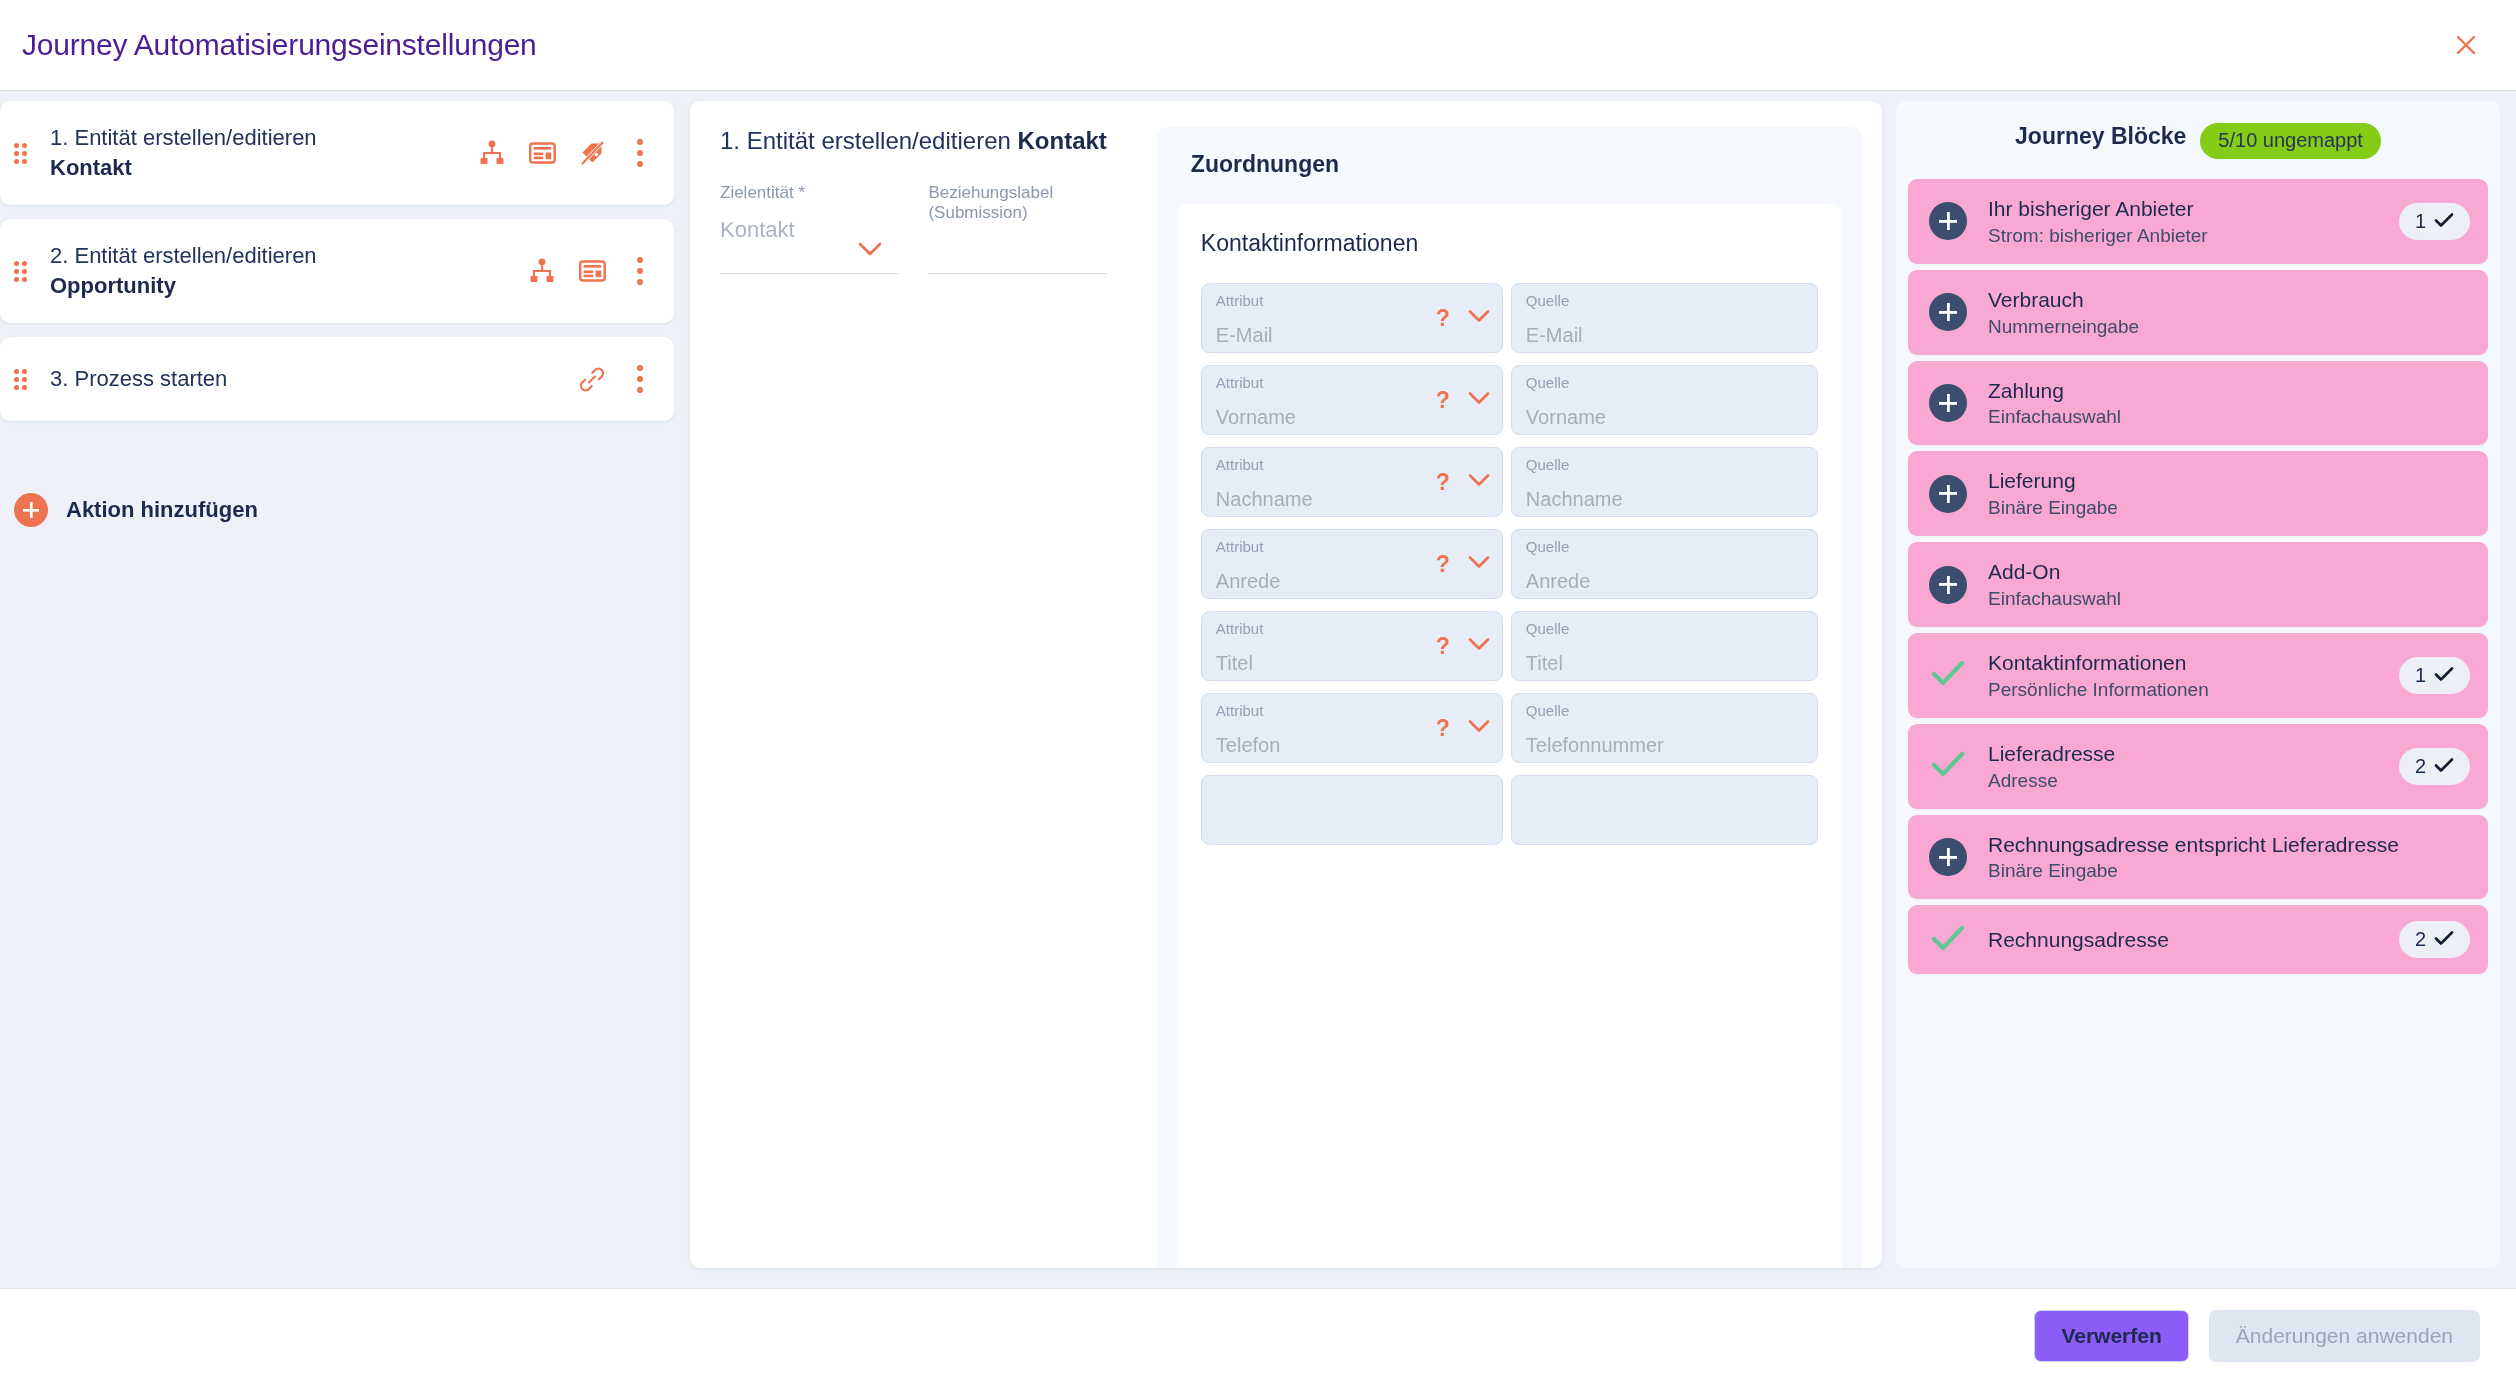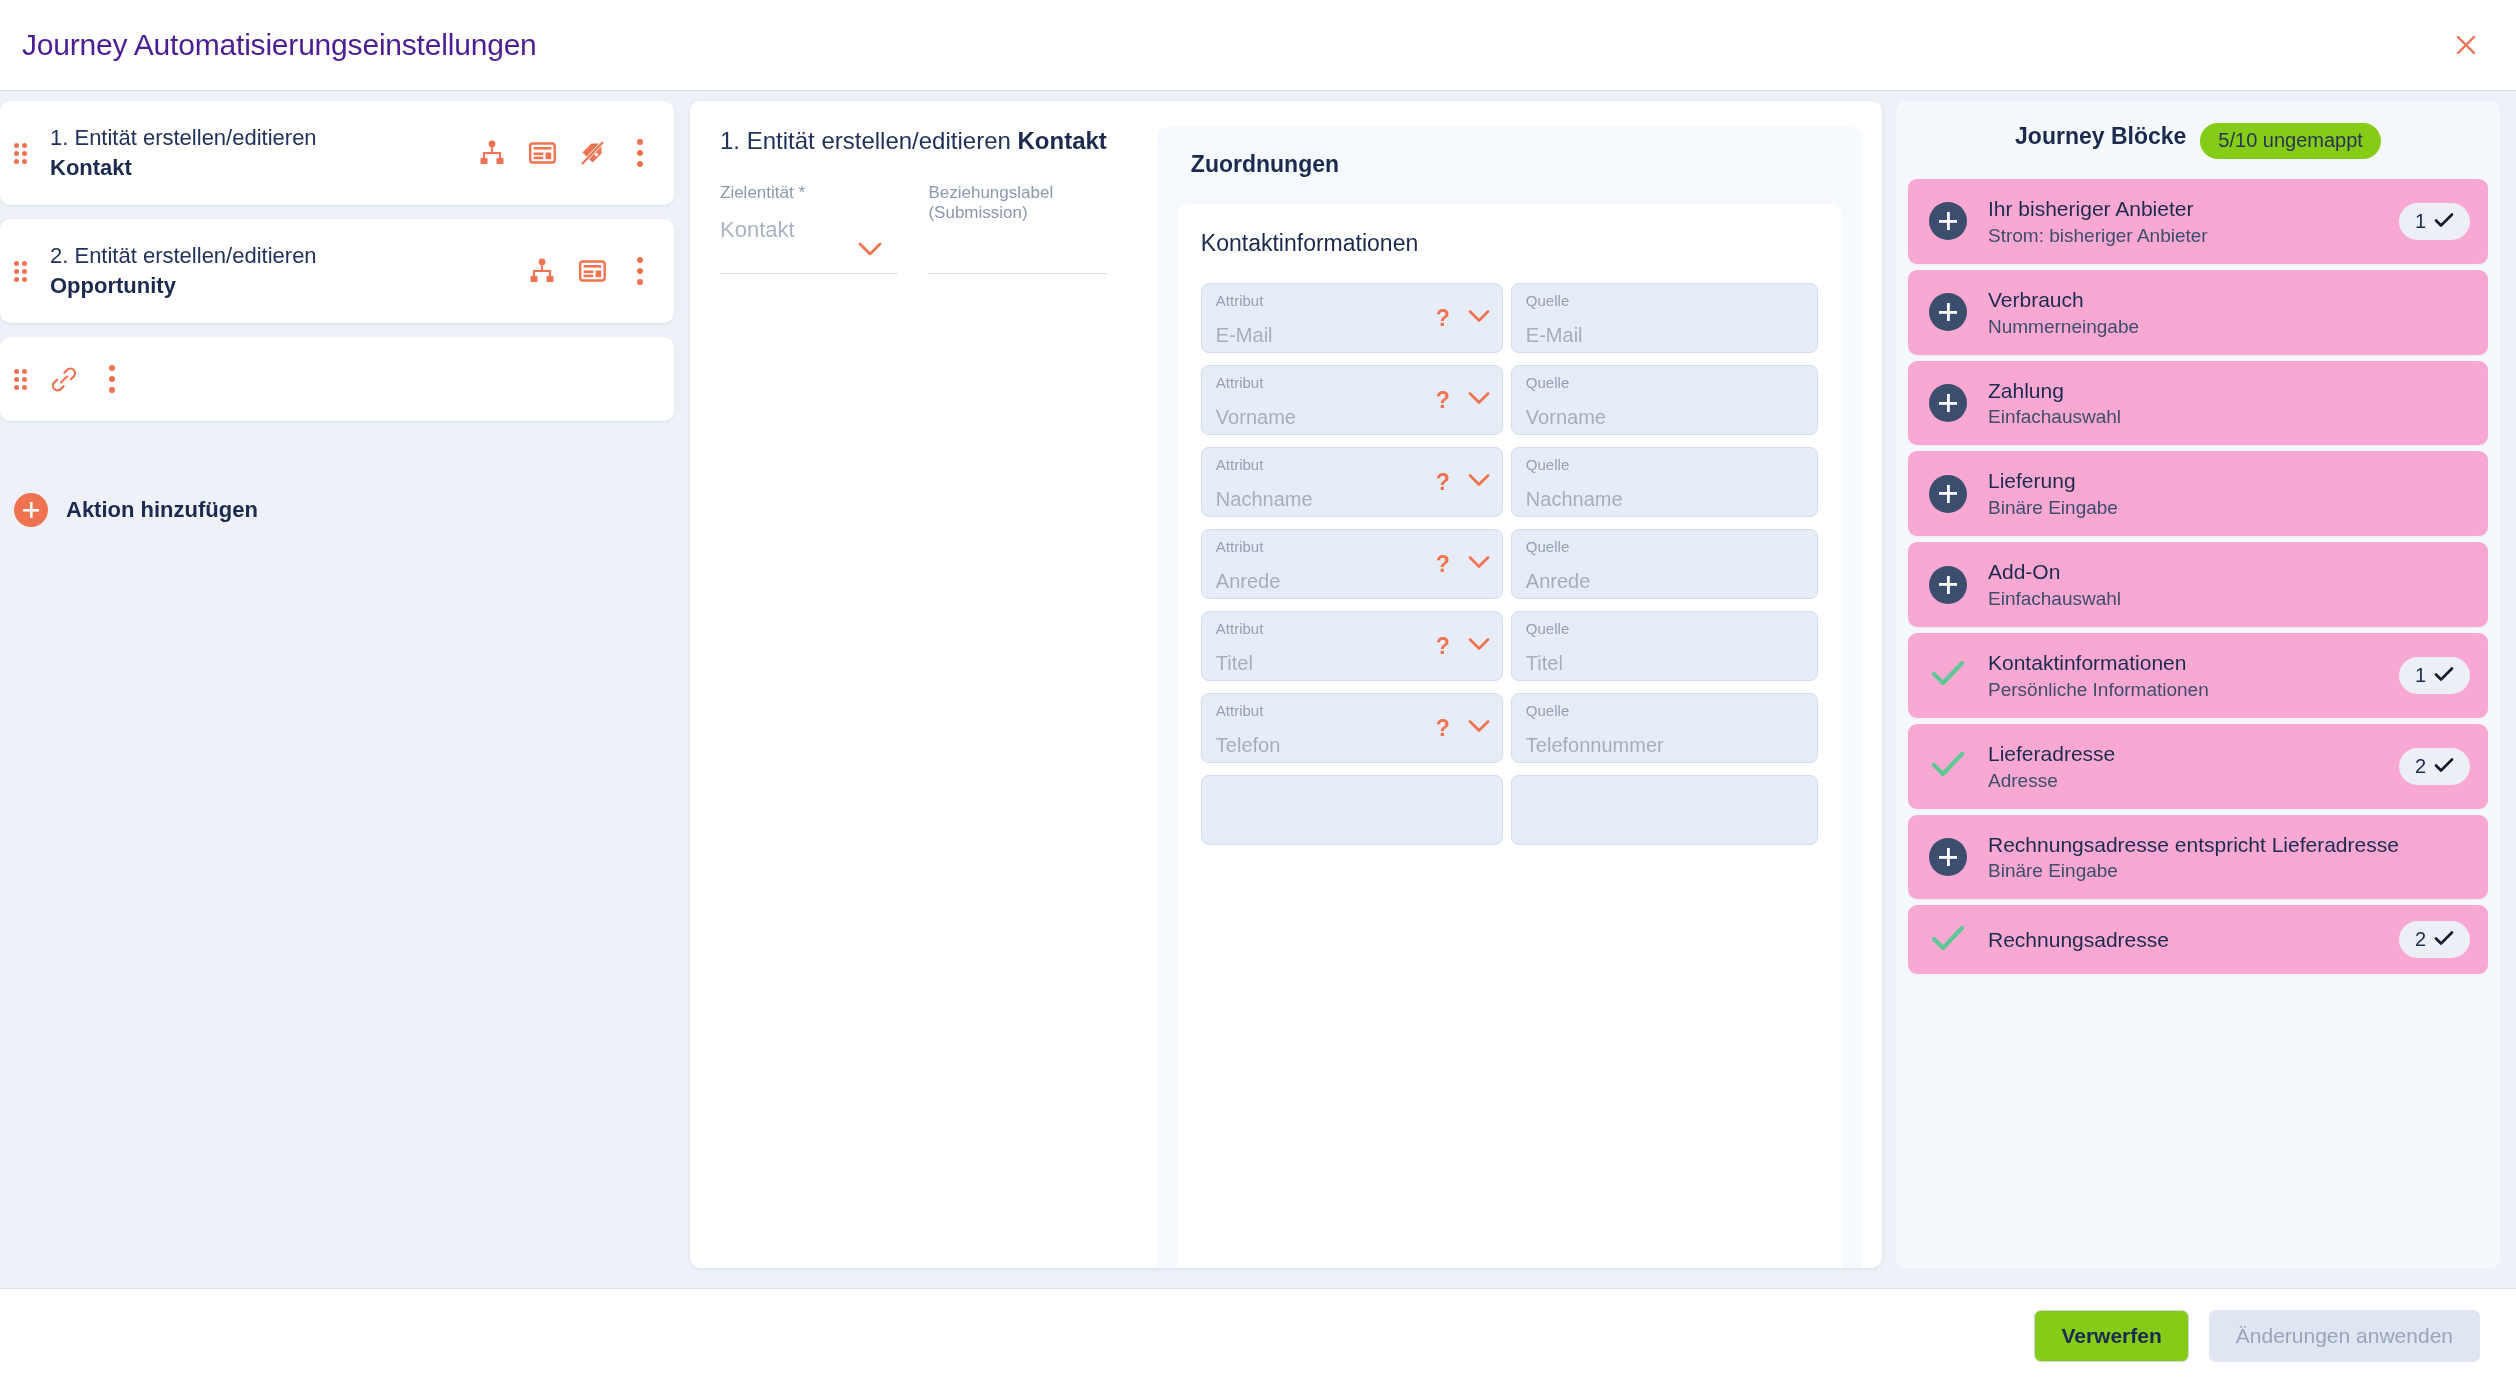--- a/index.html
+++ b/index.html
@@ -323,21 +323,21 @@
   }
   .btn {
     font-family: "Liberation Sans", sans-serif;
     font-size: 21px;
     border-radius: 7px;
     padding: 13px 26px;
     cursor: pointer;
     border: 1px solid transparent;
   }
   .btn-secondary {
-    background: #84cc16; color: #1b2a4e;
+    background: #8b5cf6; color: #1b2a4e;
     border-color: #cdd6e4; font-weight: 700;
   }
   .btn-disabled {
     background: #dfe6f1; color: #99a5ba; font-weight: 400;
     cursor: not-allowed;
   }
 </style>
 </head>
 <body>
 
@@ -443,20 +443,23 @@
       </div>
 
       <div class="step-card">
         <div class="drag-handle">
           <i></i>
             <i></i>
             <i></i>
             <i></i>
             <i></i>
             <i></i>
+        </div>
+        <div class="step-text">
+          <div class="step-line1">3. Prozess starten</div>
         </div>
         <div class="step-icons">
           <div class="ico">
             <svg width="28" height="26" viewBox="0 0 28 26">
               <path d="M11 16.5 L17 10.5" stroke="#ef7350" stroke-width="2.2" stroke-linecap="round"></path>
               <path d="M14.4 6.8 L17.3 3.9 a4.6 4.6 0 0 1 6.5 6.5 l-2.9 2.9" stroke="#ef7350" stroke-width="2.2" fill="none" stroke-linecap="round"></path>
               <path d="M13.6 20.2 L10.7 23.1 a4.6 4.6 0 0 1 -6.5 -6.5 l2.9 -2.9" stroke="#ef7350" stroke-width="2.2" fill="none" stroke-linecap="round"></path>
             </svg>
           </div>
           <div class="kebab">

